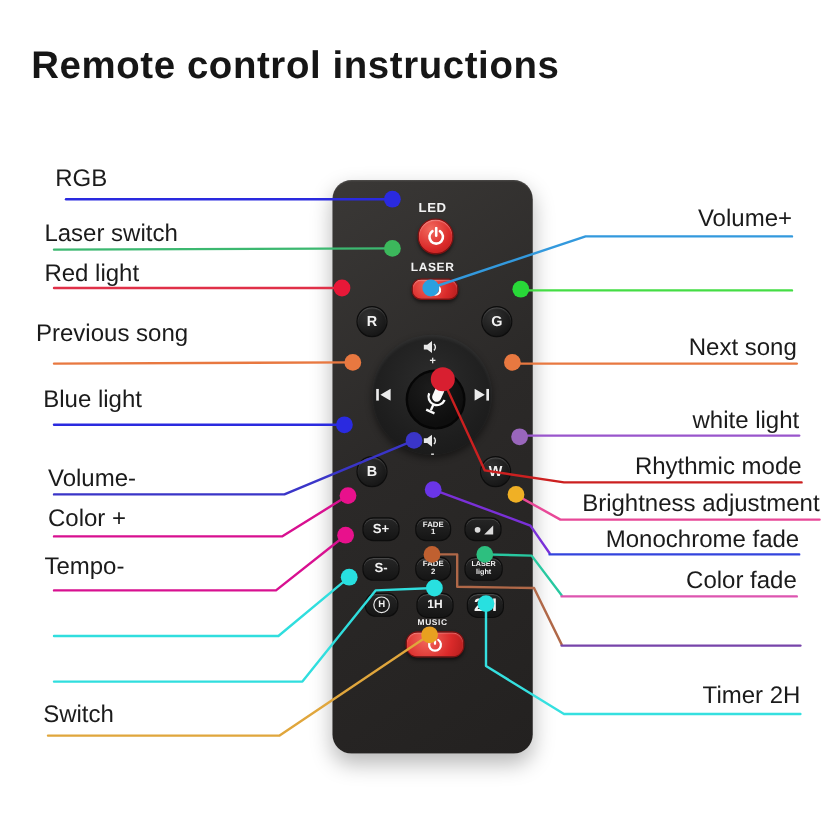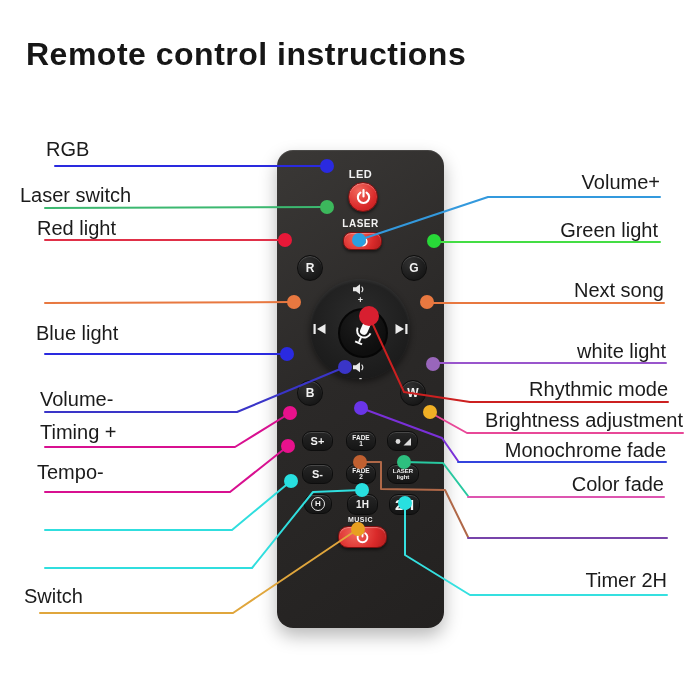--- a/index.html
+++ b/index.html
@@ -197,30 +197,30 @@
   <div class="dot c-bri" style="left:423px;top:405px"></div>
   <div class="dot c-mag" style="left:281px;top:439px"></div>
   <div class="dot c-lfs" style="left:353px;top:455px"></div>
   <div class="dot c-cfs" style="left:397px;top:455px"></div>
   <div class="dot c-cyn" style="left:284px;top:474px"></div>
   <div class="dot c-cyn" style="left:355px;top:483px"></div>
   <div class="dot c-cyn" style="left:398px;top:496px"></div>
   <div class="dot c-swi" style="left:351px;top:522px"></div>
 
   <div class="lbl" style="left:46px;top:138px">RGB</div>
-  <div class="lbl" style="left:20px;top:184px">Laser switch</div>
+  <div class="lbl" style="left:37px;top:184px">Laser switch</div>
   <div class="lbl" style="left:37px;top:217px">Red light</div>
+  <div class="lbl" style="left:30px;top:267px">Previous song</div>
   <div class="lbl" style="left:36px;top:322px">Blue light</div>
   <div class="lbl" style="left:40px;top:388px">Volume-</div>
-  <div class="lbl" style="left:40px;top:421px">Timing +</div>
+  <div class="lbl" style="left:40px;top:421px">Color +</div>
   <div class="lbl" style="left:37px;top:461px">Tempo-</div>
-  <div class="lbl" style="left:24px;top:585px">Switch</div>
+  <div class="lbl" style="left:36px;top:585px">Switch</div>
 
   <div class="lbl" style="right:40px;top:171px">Volume+</div>
-  <div class="lbl" style="right:42px;top:219px">Green light</div>
   <div class="lbl" style="right:36px;top:279px">Next song</div>
   <div class="lbl" style="right:34px;top:340px">white light</div>
   <div class="lbl" style="right:32px;top:378px">Rhythmic mode</div>
   <div class="lbl" style="right:17px;top:409px">Brightness adjustment</div>
   <div class="lbl" style="right:34px;top:439px">Monochrome fade</div>
   <div class="lbl" style="right:36px;top:473px">Color fade</div>
   <div class="lbl" style="right:33px;top:569px">Timer 2H</div>
 
 </div>
 

